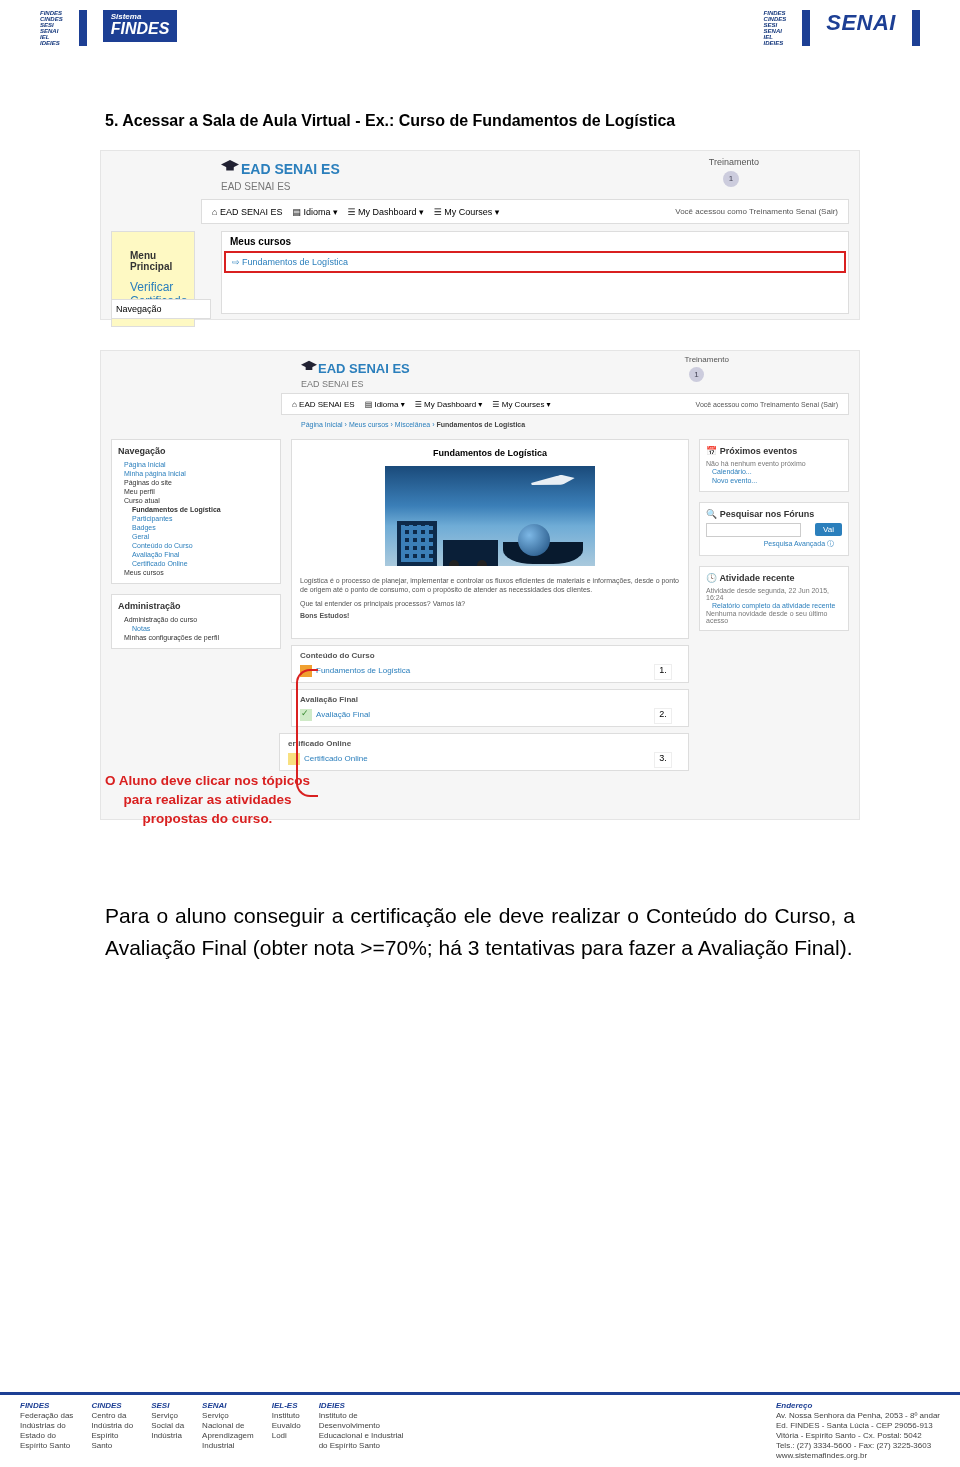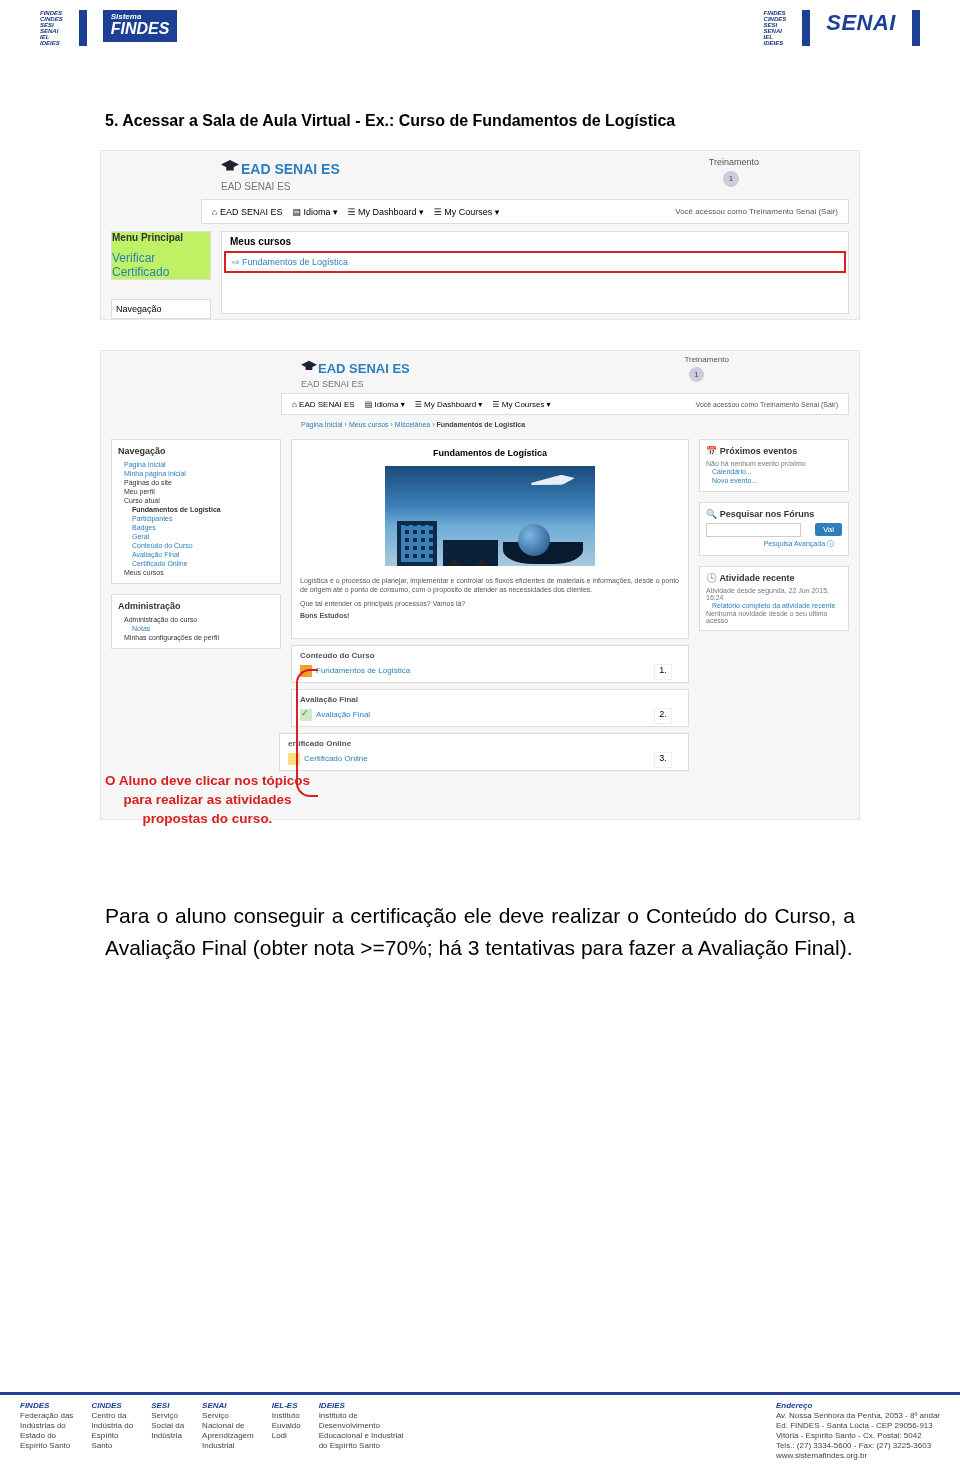--- a/index.html
+++ b/index.html
@@ -30,21 +30,21 @@
   
   .ss1 { position:absolute; left:100px; top:150px; width:760px; height:170px; background:#f6f6f6; border:1px solid #e5e5e5; }
   .ss1 .ead-title { color:#2b7fbc; font-weight:bold; font-size:14px; position:absolute; left:140px; top:10px; }
   .ss1 .ead-sub { color:#777; font-size:10px; position:absolute; left:120px; top:30px; }
   .ss1 .grad-cap { position:absolute; left:120px; top:8px; width:18px; height:14px; }
   .ss1 .trein { position:absolute; right:100px; top:6px; font-size:9px; color:#555; }
   .ss1 .trein-badge { position:absolute; right:120px; top:20px; width:16px; height:16px; border-radius:50%; background:#ccd; color:#445; font-size:8px; text-align:center; line-height:16px; }
   .ss1 .navbar { position:absolute; left:100px; right:10px; top:48px; height:25px; background:#fff; border:1px solid #ddd; display:flex; align-items:center; gap:10px; padding:0 10px; font-size:9px; }
   .ss1 .navbar .spacer { flex:1; }
   .ss1 .navbar .logged { color:#555; font-size:8px; }
-  .ss1 .menu-block { position:absolute; left:10px; top:80px; width:100px; background:#bef264; border:1px solid #ddd; padding:0; font-size:9px; }
+  .ss1 .menu-block { position:absolute; left:10px; top:80px; width:84px; background:#fef9c3; border:1px solid #ddd; padding:18px; font-size:9px; }
   .ss1 .menu-block .mt { font-weight:bold; color:#333; font-size:10px; margin-bottom:8px; }
   .ss1 .menu-block .link { color:#2b7fbc; font-size:12px; }
   .ss1 .nav-block { position:absolute; left:10px; top:148px; width:100px; background:#fff; border:1px solid #ddd; padding:4px; font-size:9px; }
   .ss1 .main-col { position:absolute; left:120px; right:10px; top:80px; bottom:5px; background:#fff; border:1px solid #ddd; }
   .ss1 .main-col .mc-title { font-weight:600; font-size:10px; padding:4px 8px; }
   .ss1 .main-col .red-box { border:2px solid #d92020; margin:0 2px; padding:4px 6px; font-size:9px; color:#2b7fbc; }
   .ss1 .main-col .todos { color:#2b7fbc; font-size:8px; padding:10px 8px; }
 
   
   .ss2 { position:absolute; left:100px; top:350px; width:760px; height:470px; background:#f6f6f6; border:1px solid #e5e5e5; }

